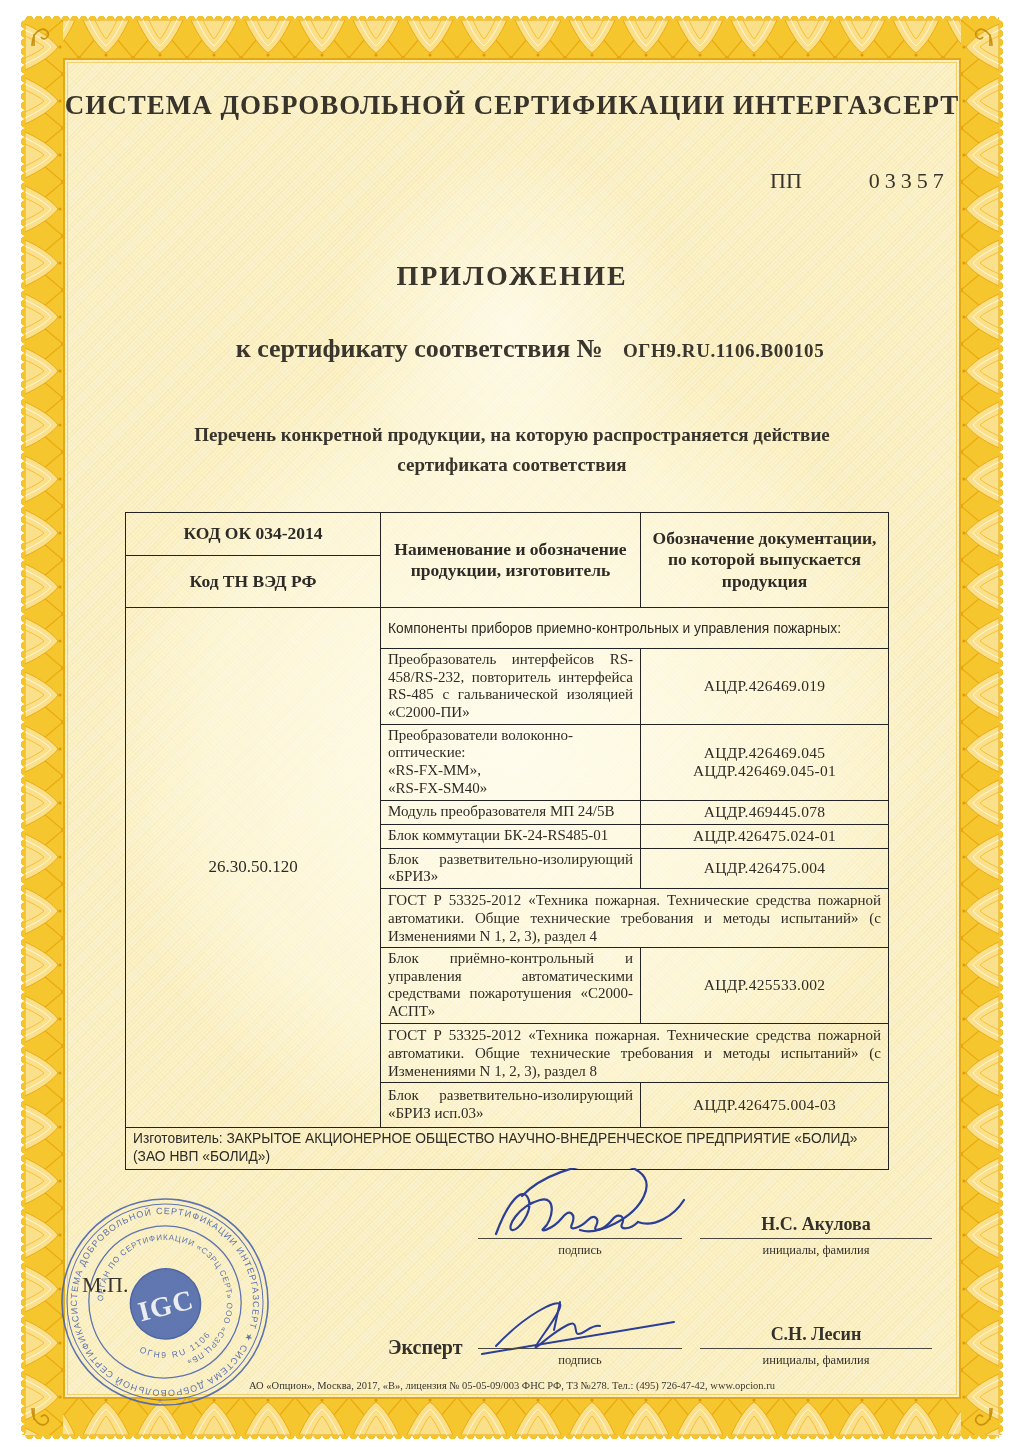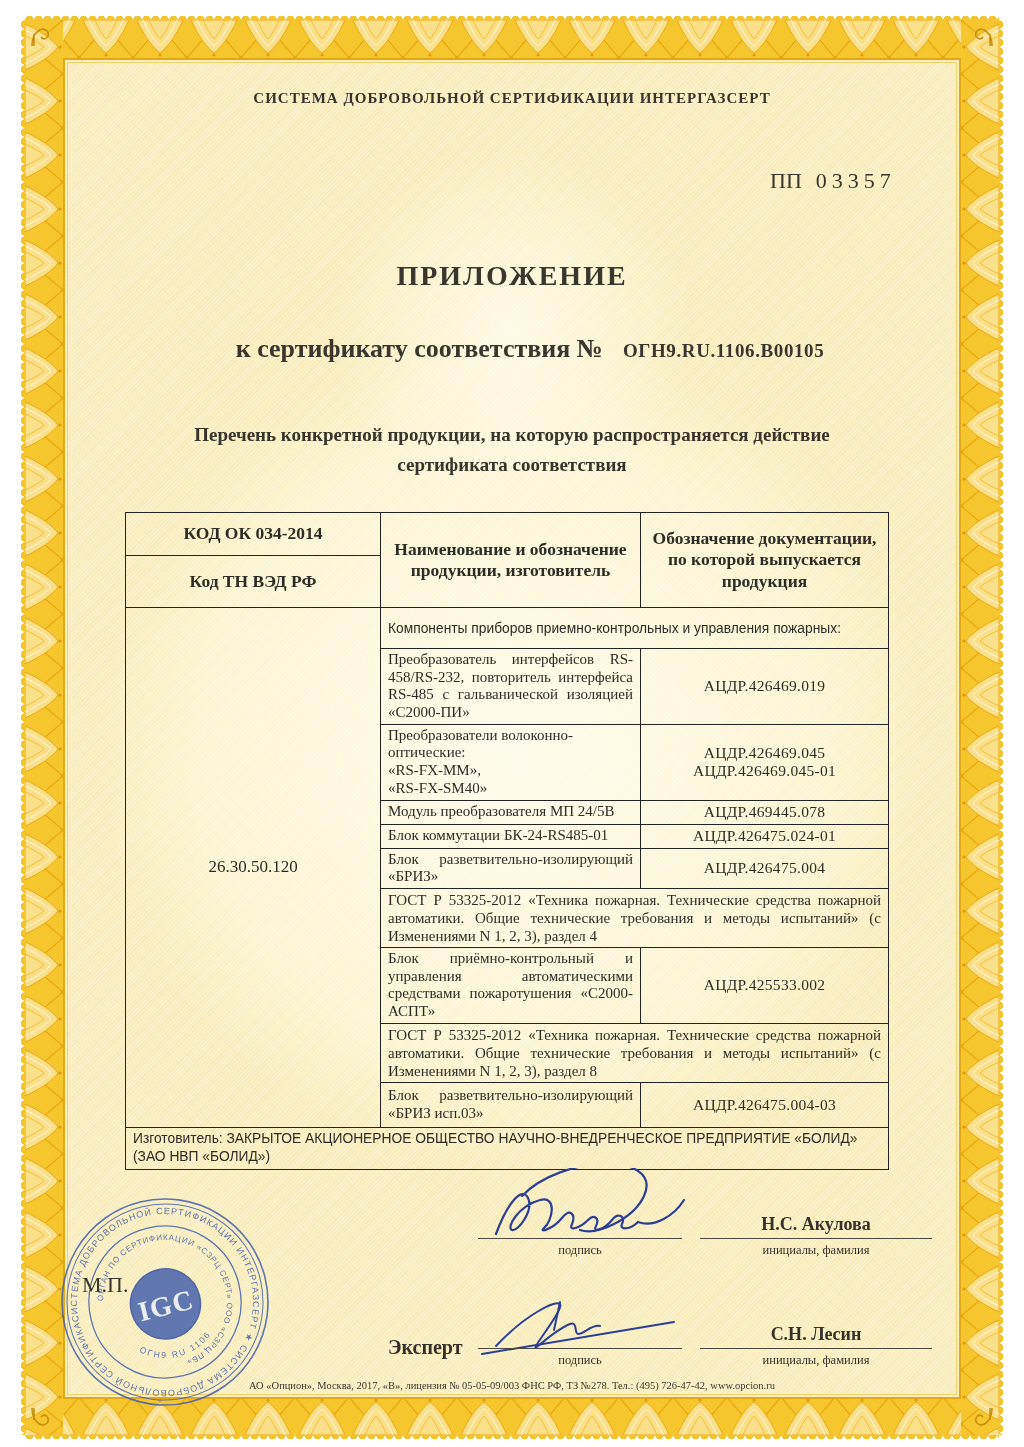--- a/index.html
+++ b/index.html
@@ -38,23 +38,23 @@
       #fbf2cb;
   }
   .rosette { position:absolute; border-radius:50%; pointer-events:none; }
   .rosette-big { left:92px; top:330px; width:840px; height:840px;
     background:radial-gradient(circle, rgba(255,254,244,0.85) 0%, rgba(255,253,236,0.45) 52%, rgba(255,253,236,0) 70%); }
   .rosette-top { left:312px; top:130px; width:400px; height:400px;
     background:radial-gradient(circle, rgba(255,254,245,0.7) 0%, rgba(255,253,238,0) 65%); }
   
   .abs { position:absolute; }
   .system-title { left:0; right:0; top:90px; text-align:center;
-    font-size:15px; font-weight:bold; letter-spacing:1px; color:#38342c; }
-  .pp-row { left:770px; top:168px; display:flex; gap:14px; font-size:22px; color:#38342c; }
-  .pp-number { letter-spacing:5px; }
+    font-size:27px; font-weight:bold; letter-spacing:1px; color:#38342c; }
+  .pp-row { left:770px; top:168px; display:flex; gap:34px; font-size:22px; color:#38342c; }
+  .pp-number { letter-spacing:5px;margin-left:33px; }
   .doc-title { left:0; right:0; top:260px; text-align:center;
     font-size:28px; font-weight:bold; letter-spacing:2px; color:#3a362e; }
   .subtitle-row { left:0; right:0; top:334px; display:flex; justify-content:center;
     align-items:baseline; gap:20px; padding-left:36px; }
   .subtitle-label { font-size:26px; font-weight:bold; color:#3a362e; }
   .cert-number { font-size:19px; font-weight:bold; letter-spacing:0.6px; color:#3a362e;text-align:center; }
   .descr { left:82px; width:860px; top:420px; text-align:center;
     font-size:19px; font-weight:bold; line-height:30px; color:#38342c; }
   
   .ptable { position:absolute; left:125px; top:512px; width:763px;

